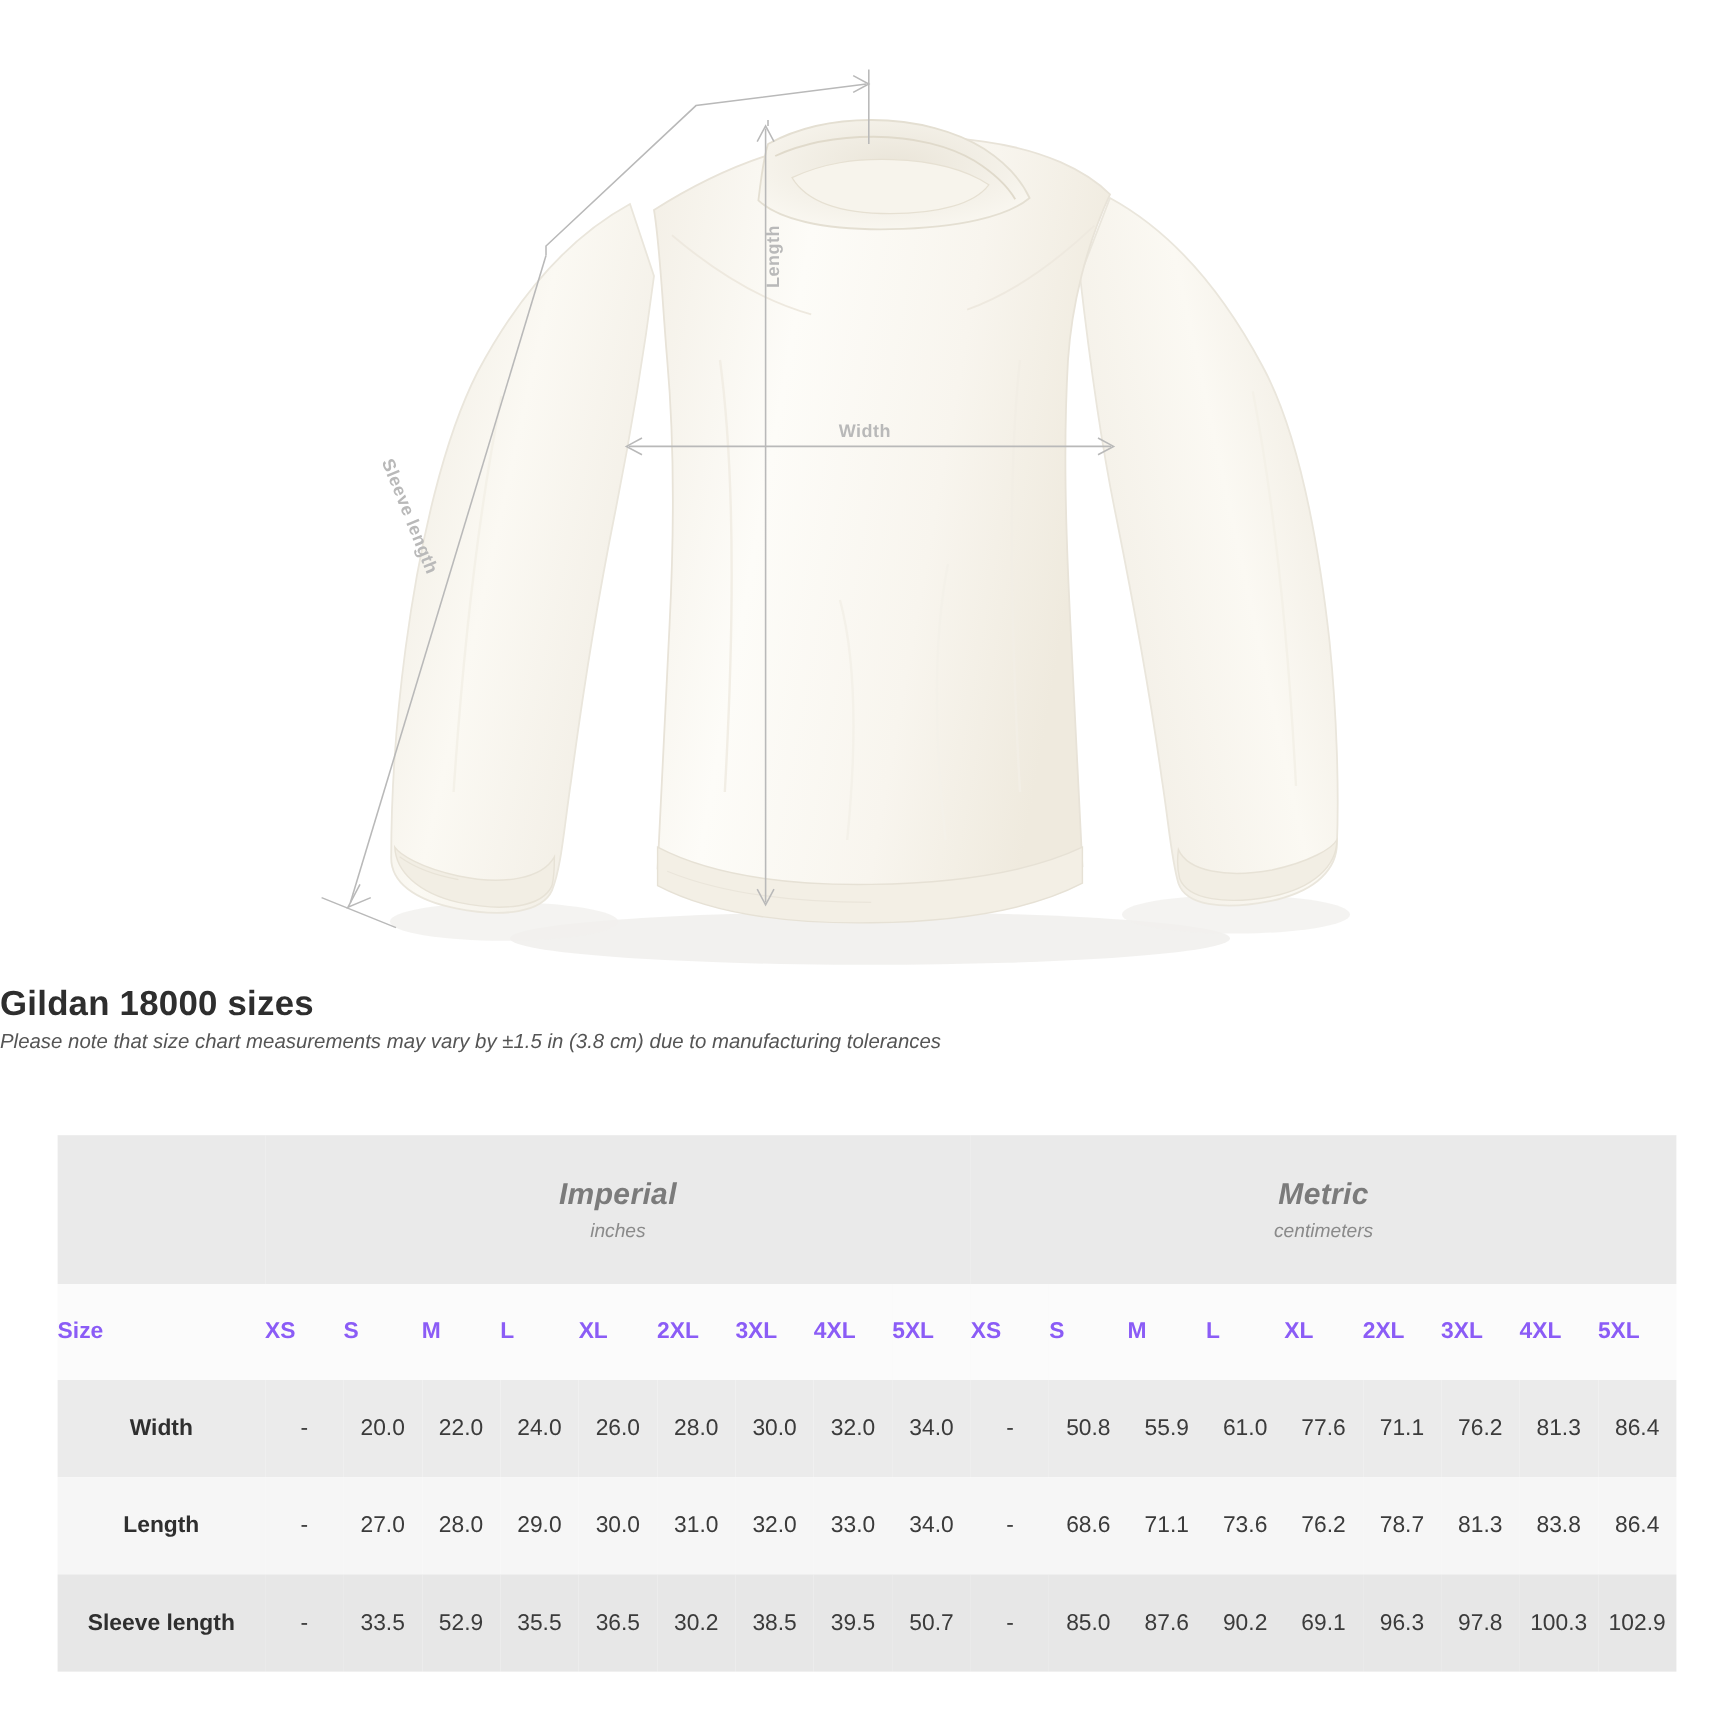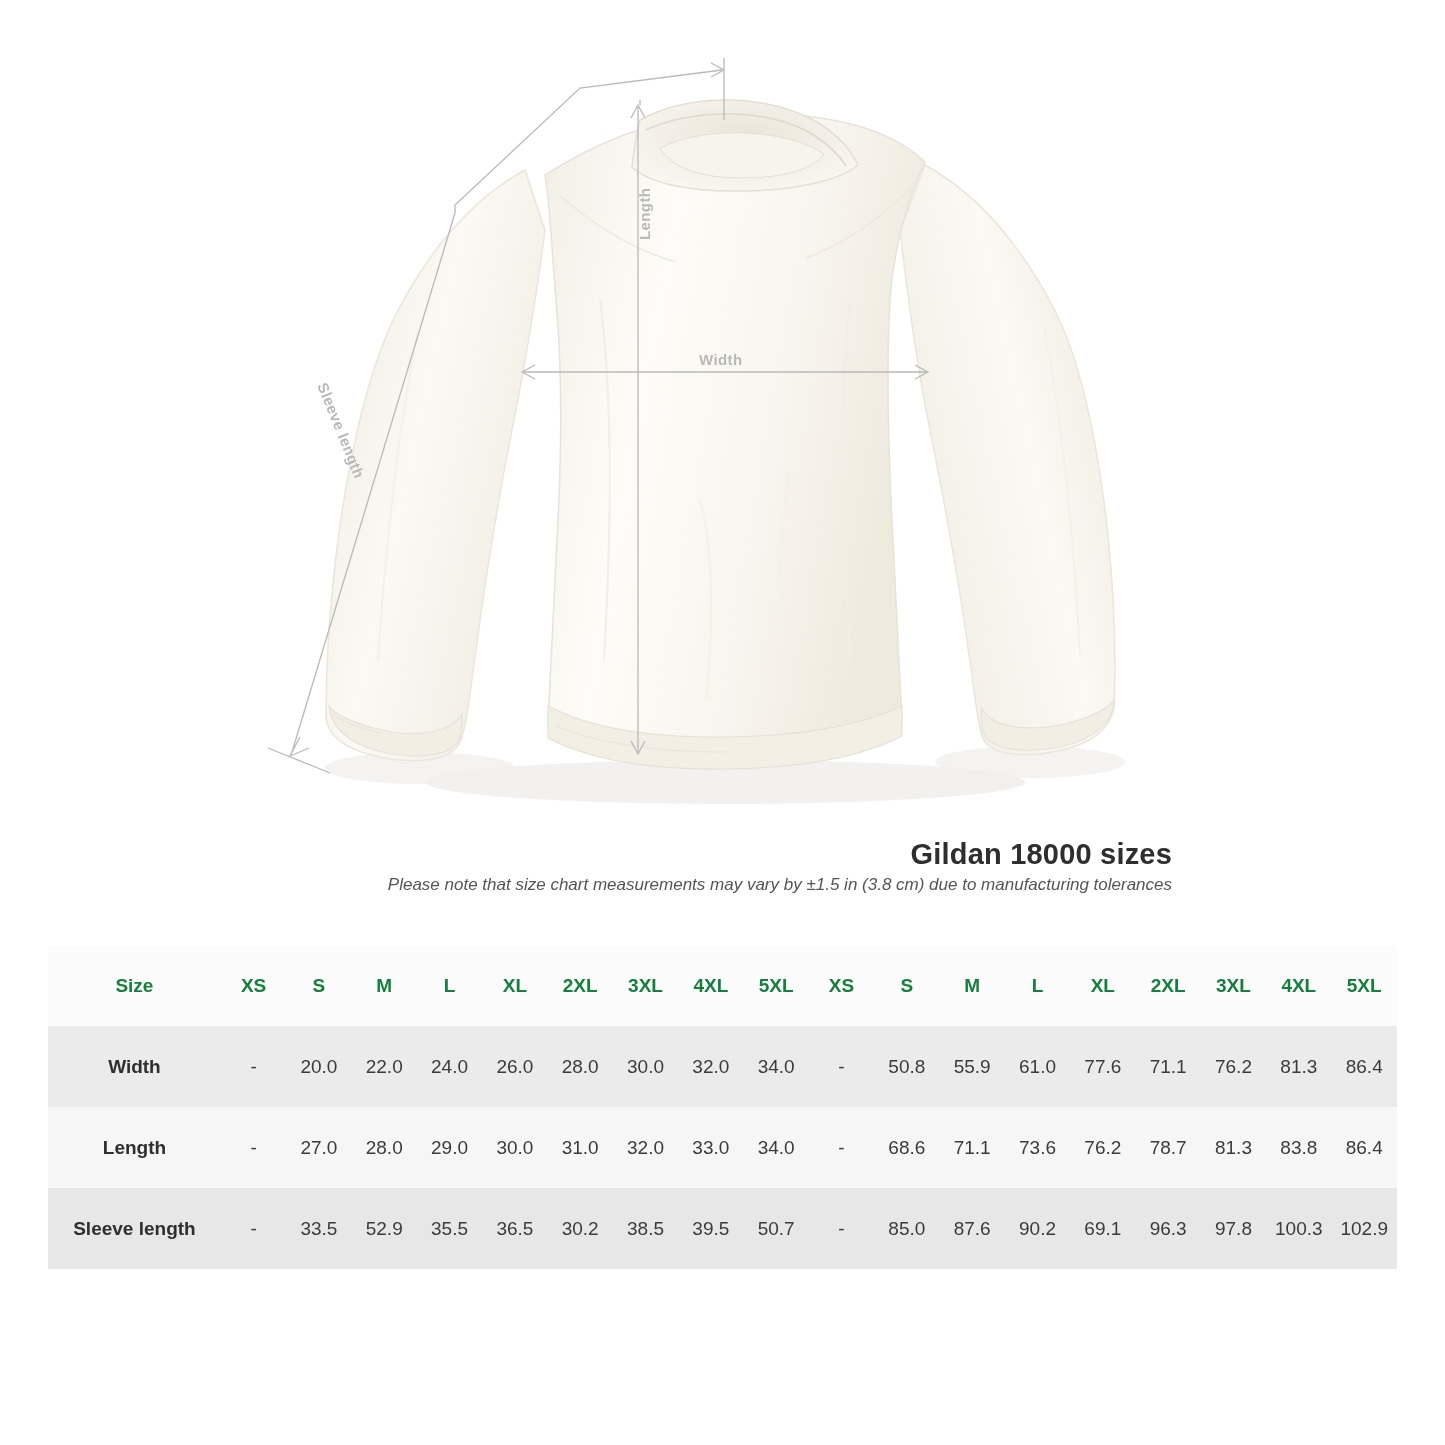--- a/index.html
+++ b/index.html
@@ -46,23 +46,23 @@
   }
   #label-sleeve {
     left: 330px; top: 380px;
     transform: rotate(68deg);
     transform-origin: left top;
   }
 
   
   #title-block {
     position: absolute;
-    left: 0; top: 838px;
+    left: 0; top: 821px;
     width: 1172px;
-    text-align: right;
+    text-align: left;
   }
   #chart-title {
     font-size: 29px;
     font-weight: bold;
     color: #2e2e2e;
     margin: 0;
     letter-spacing: 0.2px;
   }
   #chart-note {
     margin-top: 4px;
@@ -103,25 +103,24 @@
   .unit-head .u-sub {
     margin-top: 8px;
     font-size: 16px;
     font-style: italic;
     color: #8a8a8a;
   }
 
   .hdr-row td {
     height: 80px;
     background: #fbfbfb;
-    text-align: center;
     vertical-align: middle;
     font-size: 19px;
     font-weight: bold;
-    color: #15803d;
+    color: #8b5cf6;
   }
   .hdr-row td.rowlabel {
     font-size: 19px;
     background: #fbfbfb;
   }
 
   .data-row td {
     height: 81px;
     text-align: center;
     vertical-align: middle;
@@ -289,20 +288,31 @@
           <col style="width:65px">
         <col style="width:65px">
           <col style="width:65px">
           <col style="width:65px">
         <col style="width:65px">
           <col style="width:65px">
           <col style="width:65px">
       </colgroup>
 
       <tbody>
+          <tr>
+        <td class="unit-head"></td>
+        <td class="unit-head" colspan="9">
+          <div class="u-name">Imperial</div>
+          <div class="u-sub">inches</div>
+        </td>
+        <td class="unit-head" colspan="9">
+          <div class="u-name">Metric</div>
+          <div class="u-sub">centimeters</div>
+        </td>
+      </tr>
 
       <tr class="hdr-row">
         <td class="rowlabel">Size</td>
         <td class="gridcell">XS</td>
         <td class="gridcell">S</td>
         <td class="gridcell">M</td>
         <td class="gridcell">L</td>
         <td class="gridcell">XL</td>
         <td class="gridcell">2XL</td>
         <td class="gridcell">3XL</td>

